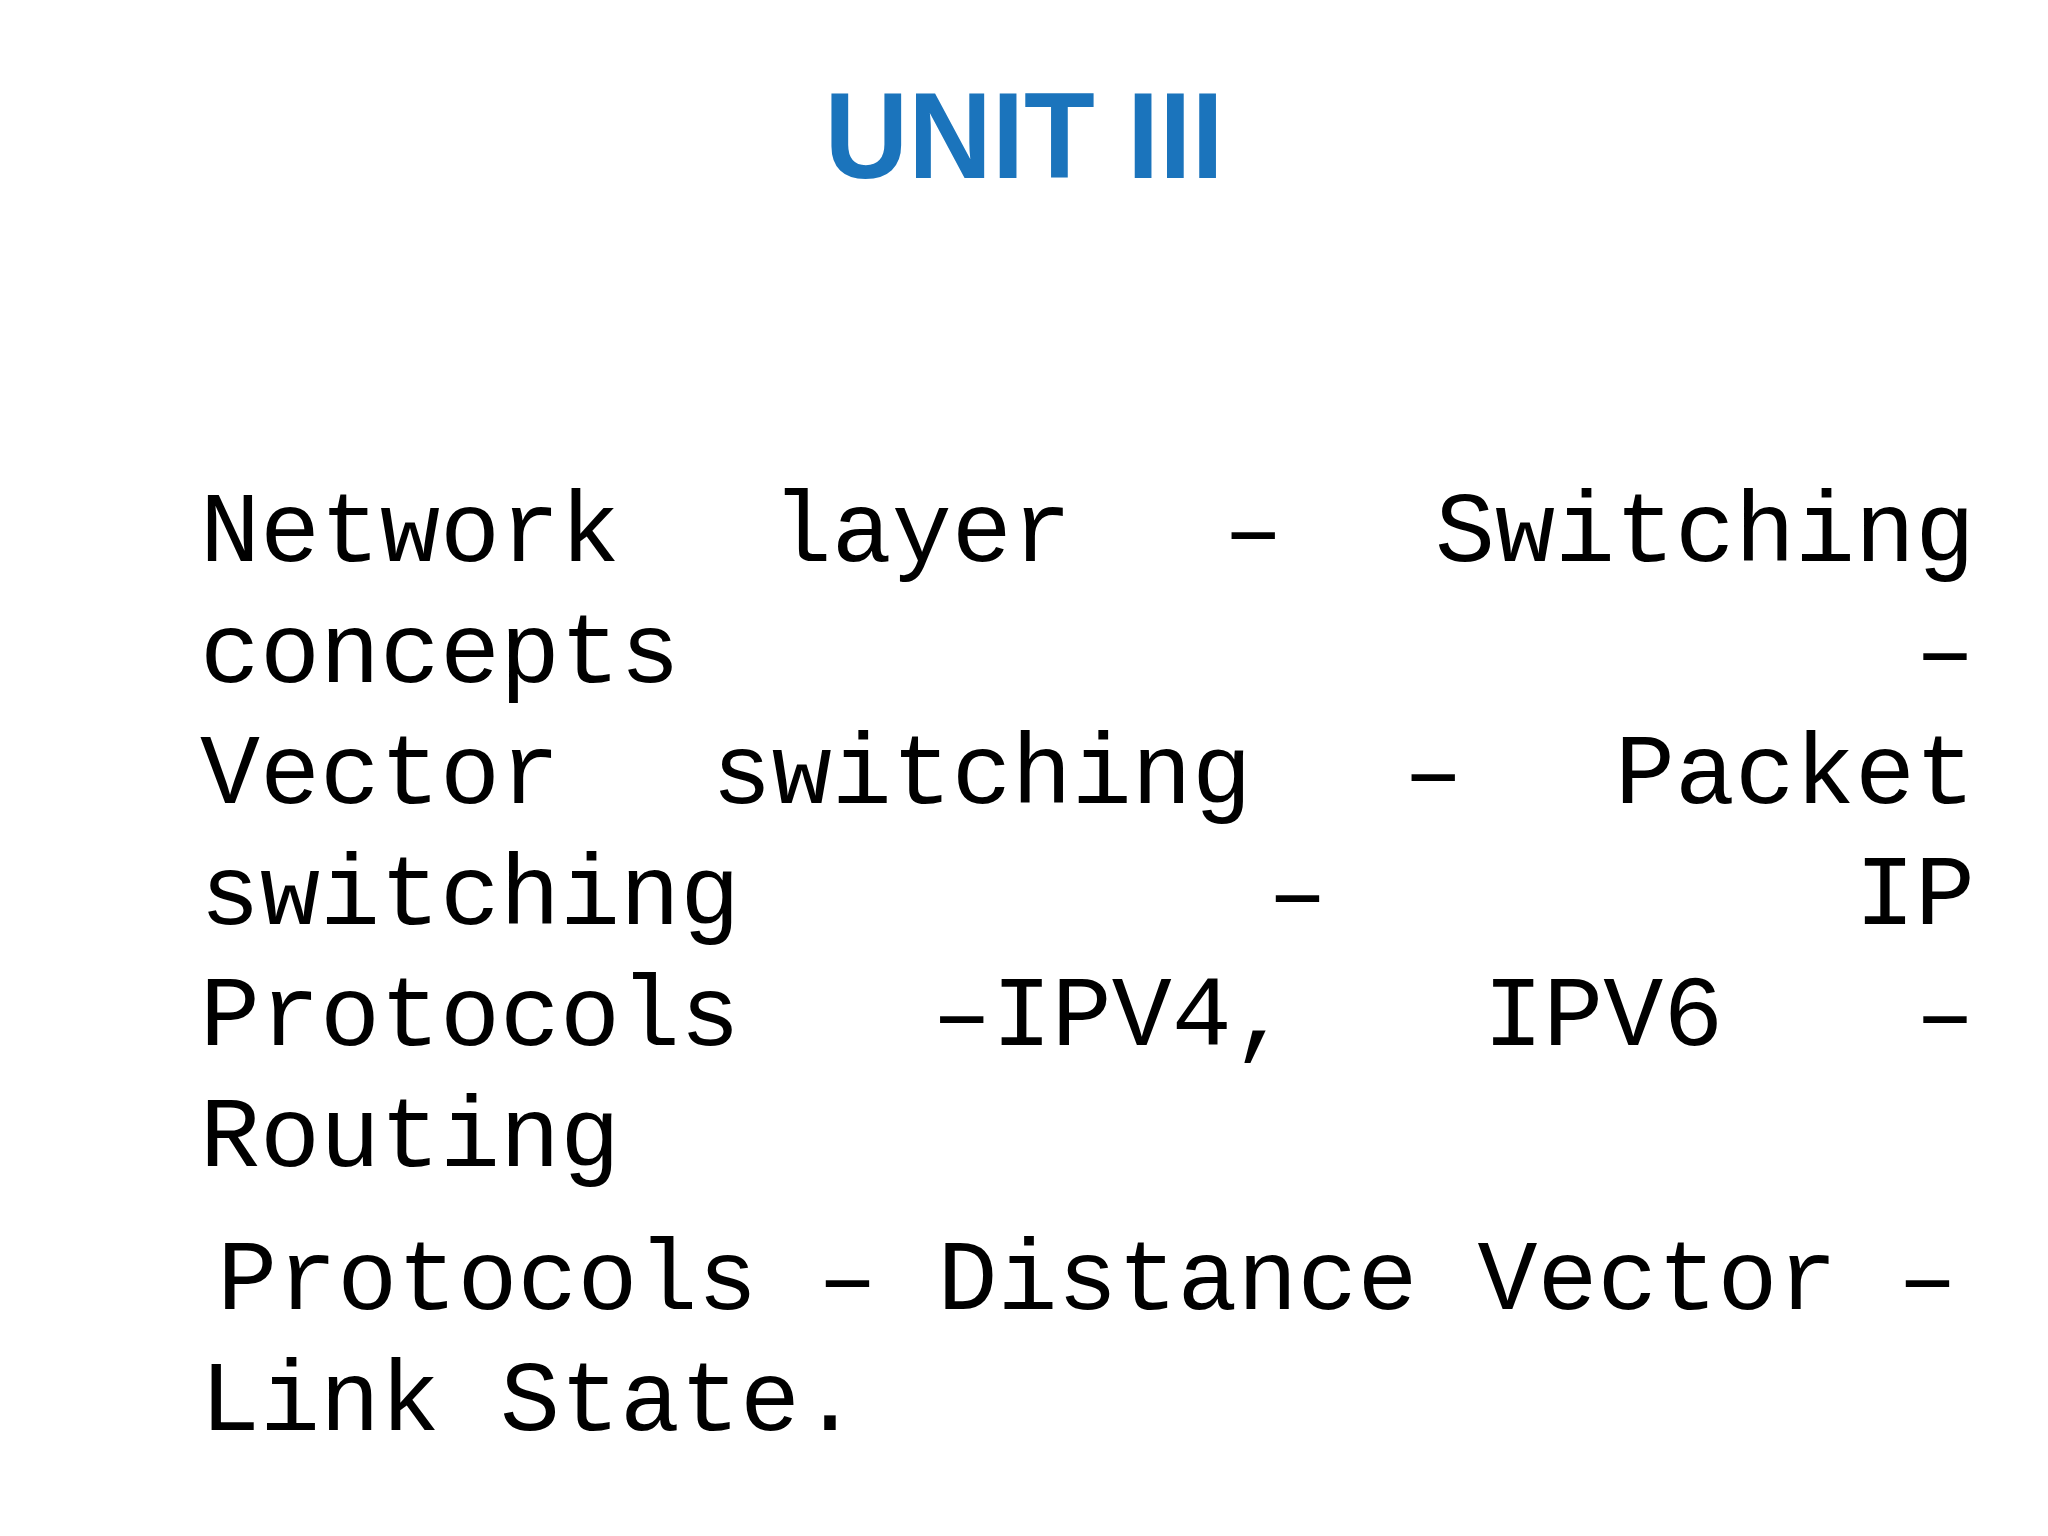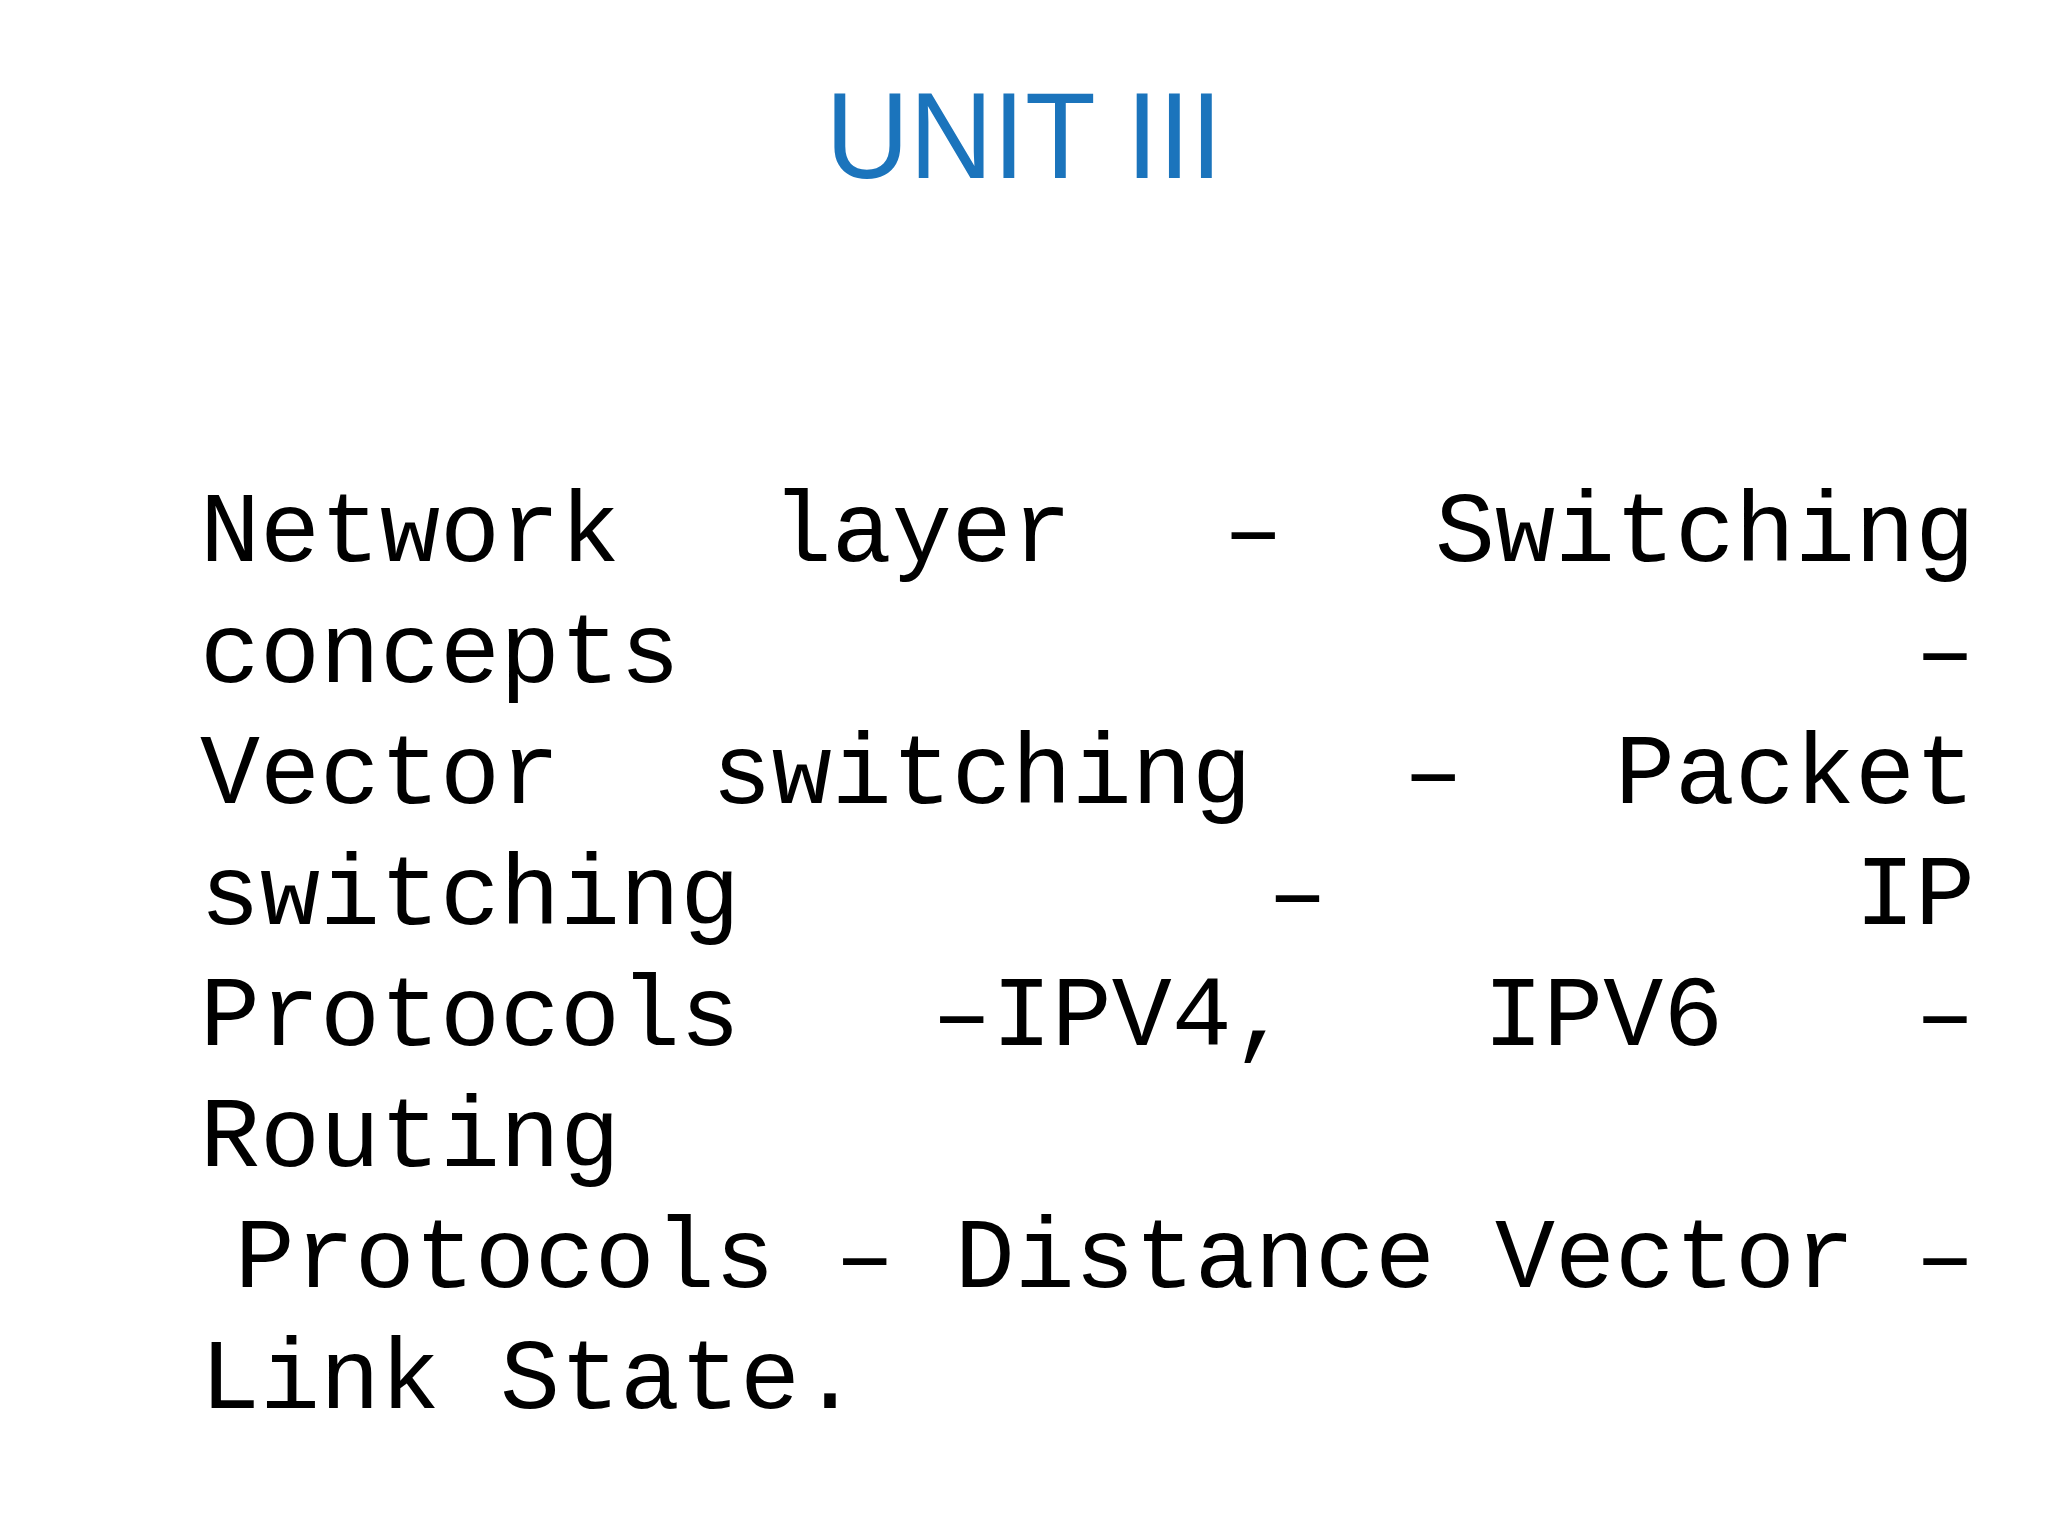--- a/index.html
+++ b/index.html
@@ -16,21 +16,21 @@
     font-family: "Liberation Serif", serif;
   }
   .title-block {
     position: absolute;
     top: 58px;
     left: 24px;
     width: 2000px;
     text-align: center;
     color: #1B74BC;
     font-family: "Liberation Sans", sans-serif;
-    font-weight: normal;
+    font-weight: bold;
     line-height: 156px;
     white-space: nowrap;
   }
   .title-line {
     height: 156px;
   }
   .title-line .condense {
     display: inline-block;
     font-size: 122px;
     transform: scaleX(0.95);
@@ -55,22 +55,23 @@
     line-height: 121px;
   }
   .body-line {
     white-space: normal;
   }
   .body-line.justified {
     text-align: justify;
     text-align-last: justify;
   }
   .body-line.last-line {
-    text-align: right;
+    text-align: center;
     text-align-last: left;
+    margin-top: 22px;
   }
 </style>
 </head>
 <body>
 
 <div class="slide">
 
   <div class="title-block">
     <div class="title-line">
       <span class="condense">UNIT III</span>

